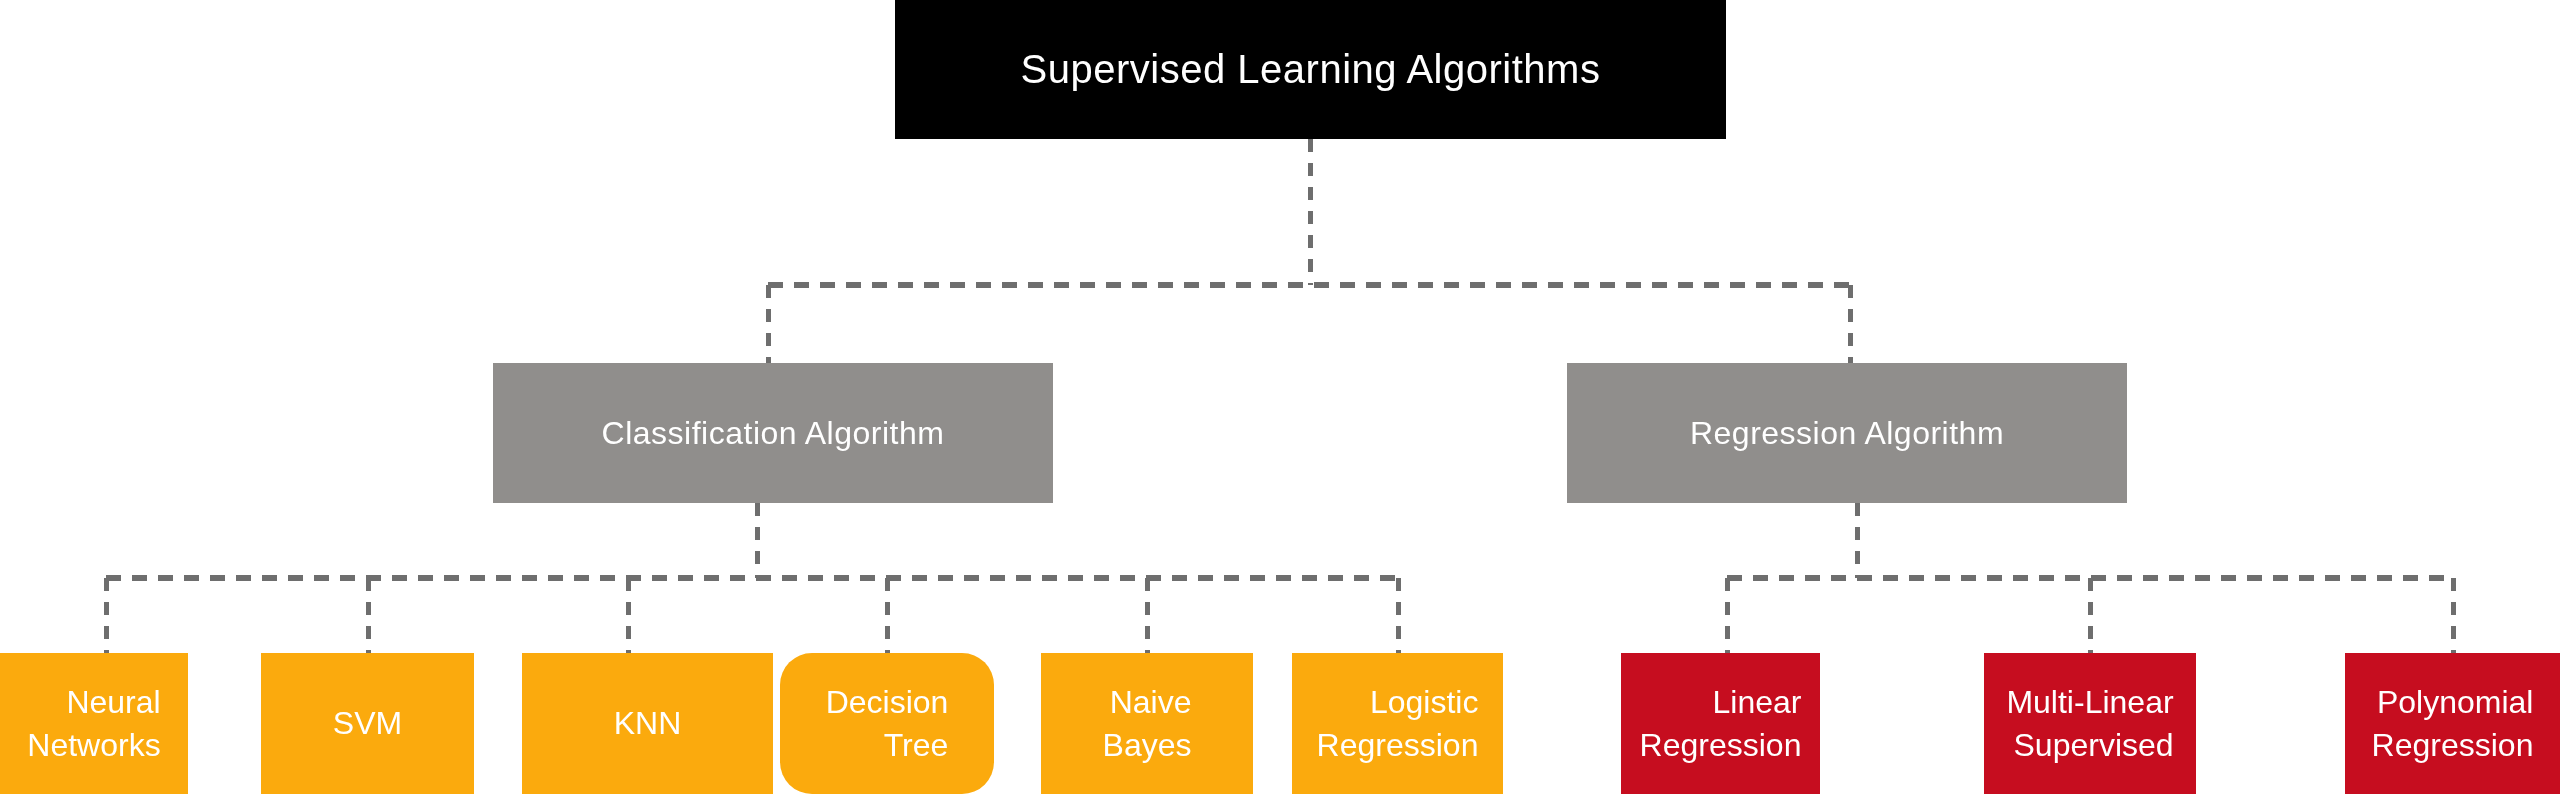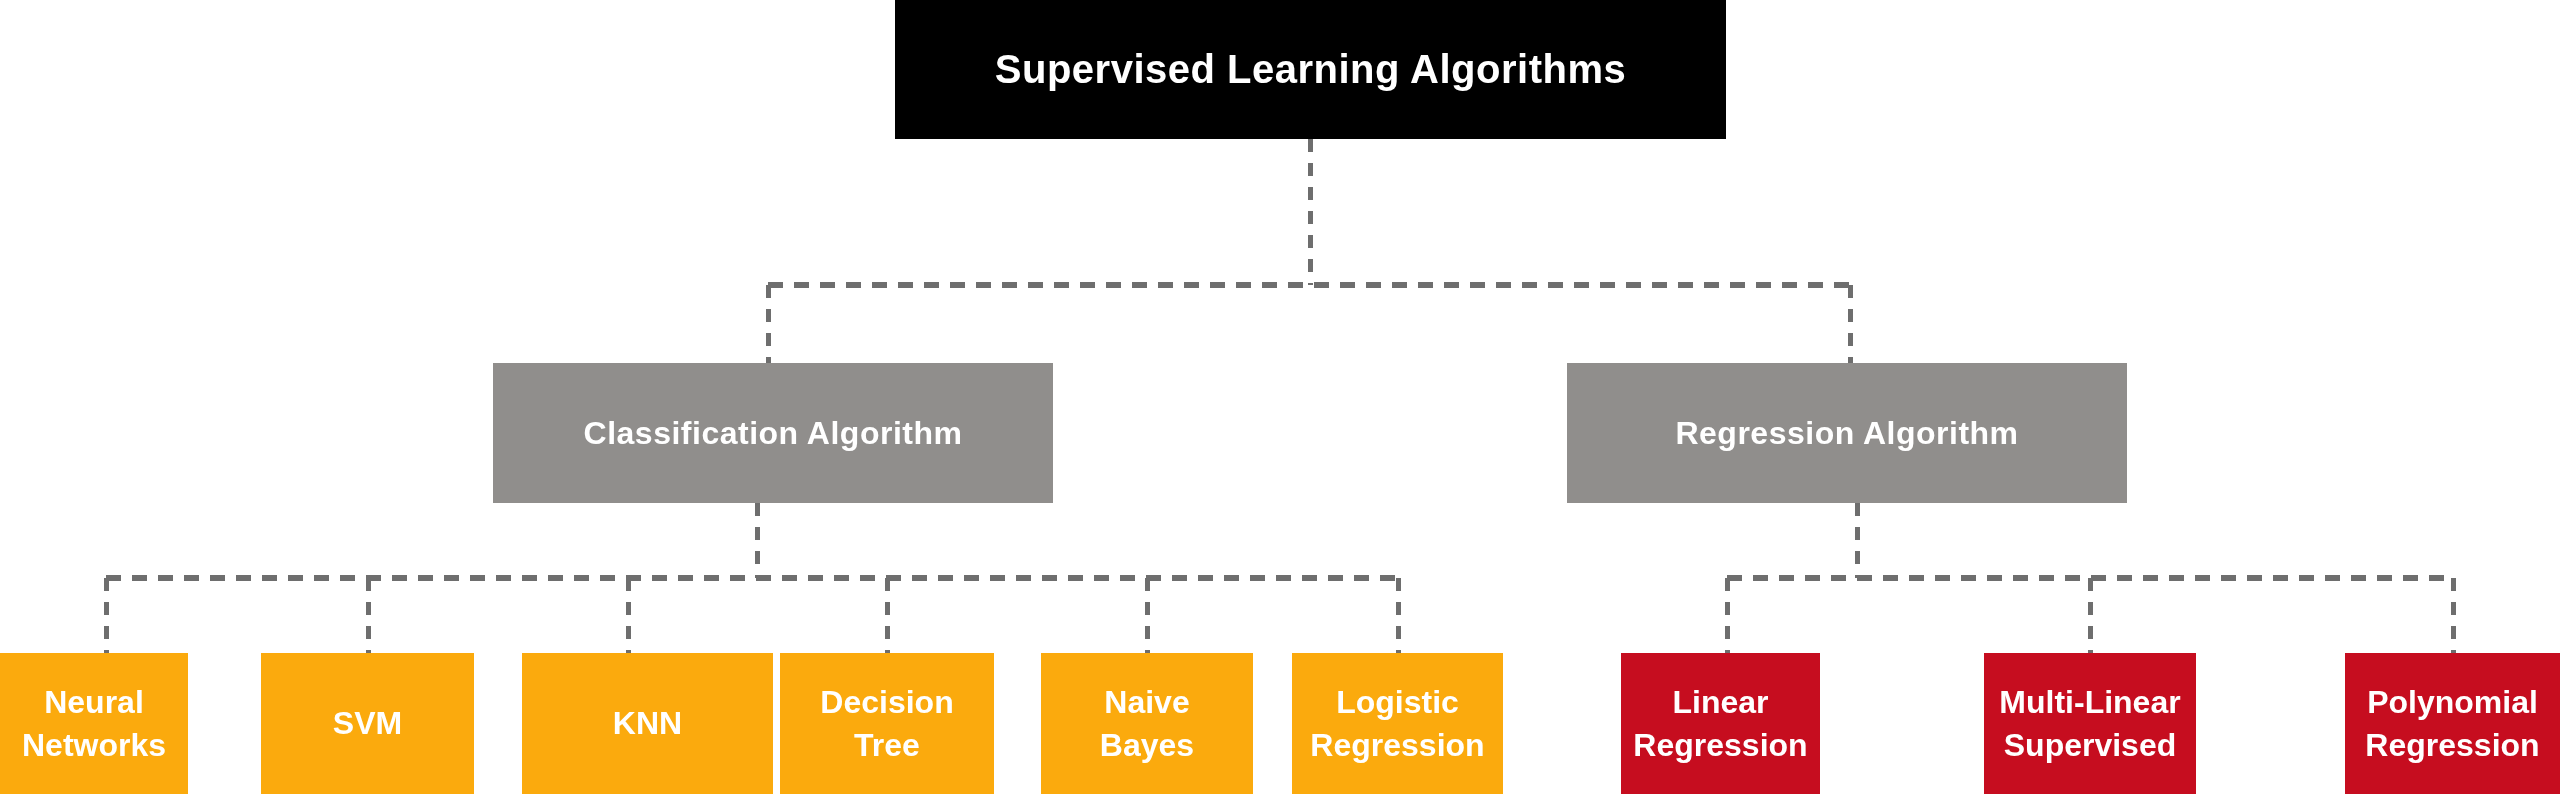--- a/index.html
+++ b/index.html
@@ -25,23 +25,23 @@
     stroke: var(--connector, #6e6e6e);
     shape-rendering: crispEdges;
   }
   #connectors path.h { stroke-width: 6; stroke-dasharray: 15 11; }
   #connectors path.v { stroke-width: 5; stroke-dasharray: 13 11; }
   .node {
     position: absolute;
     display: flex;
     align-items: center;
     justify-content: center;
-    text-align: center;
+    text-align: right;
     color: var(--text, #ffffff);
-    font-weight: 700;
+    font-weight: 400;
     white-space: pre-line;
     box-sizing: border-box;
   }
   .node.root {
     background: var(--root-bg, #000000);
     font-size: 40px;
     letter-spacing: 0.5px;
   }
   .node.branch {
     background: var(--branch-bg, #908e8c);
@@ -91,21 +91,21 @@
 
   <div class="node branch" style="left:1567px; top:363px; width:560px; height:140px;">Regression Algorithm</div>
 
   <div class="node leaf classification" style="left:0; width:188px;">Neural
 Networks</div>
 
   <div class="node leaf classification" style="left:261px; width:213px;">SVM</div>
 
   <div class="node leaf classification" style="left:522px; width:251px;">KNN</div>
 
-  <div class="node leaf classification" style="left:780px; width:214px;">Decision
+  <div class="node leaf classification" style="left:780px; width:214px;border-radius:32px;">Decision
 Tree</div>
 
   <div class="node leaf classification" style="left:1041px; width:212px;">Naive
 Bayes</div>
 
   <div class="node leaf classification" style="left:1292px; width:211px;">Logistic
 Regression</div>
 
   <div class="node leaf regression" style="left:1621px; width:199px;">Linear
 Regression</div>

